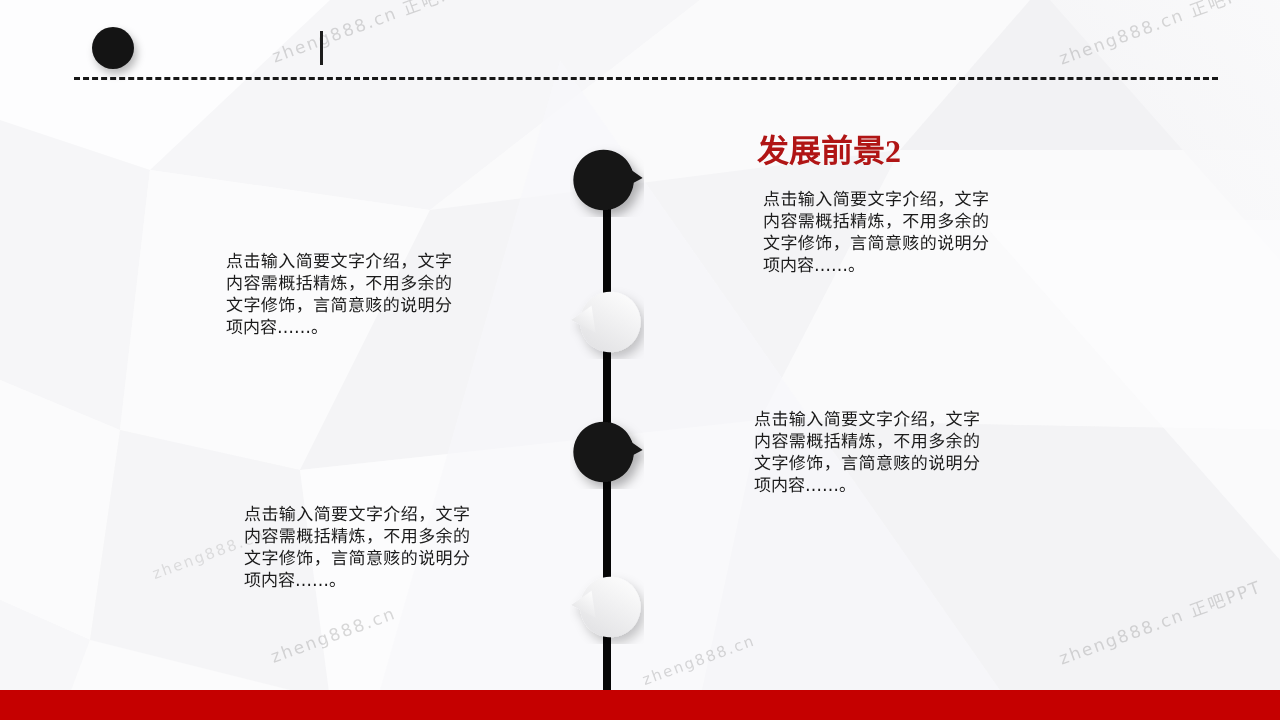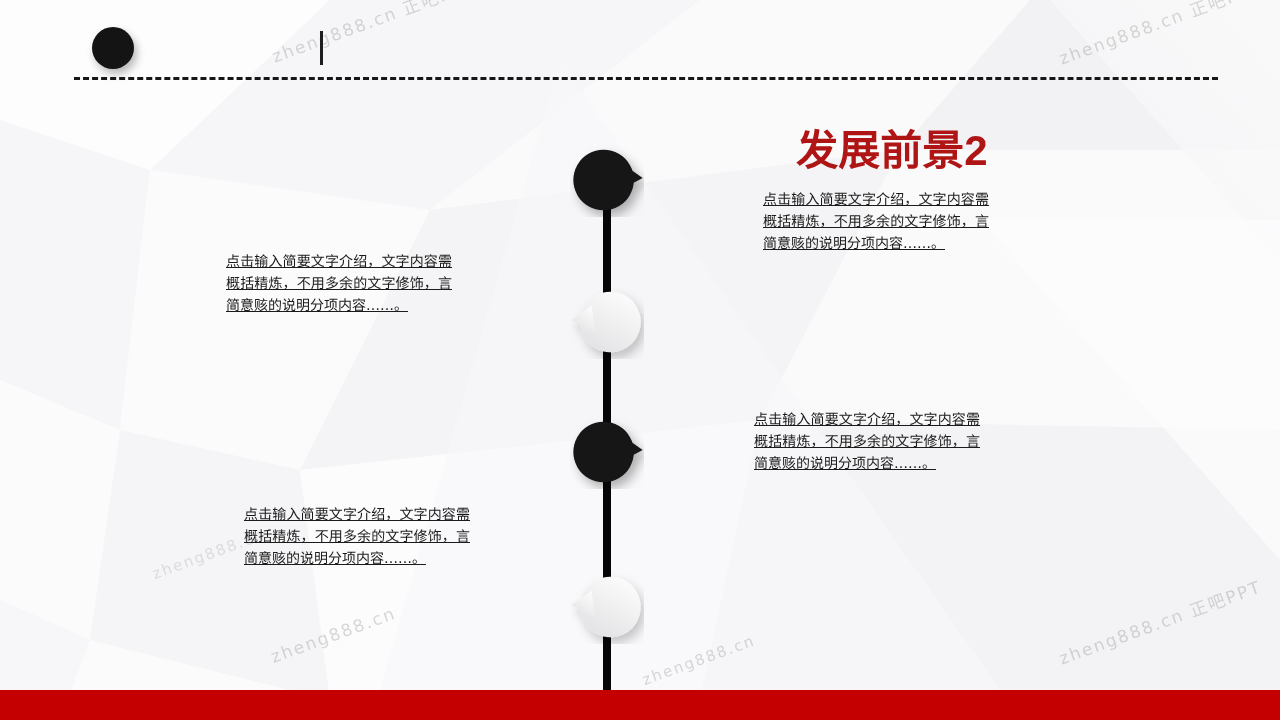--- a/index.html
+++ b/index.html
@@ -110,37 +110,35 @@
   .node-3 { left: 570px; top: 415px; }
   .node-4 { left: 570px; top: 570px; }
 
   
   .block {
     position: absolute;
     z-index: 5;
     width: 270px;
   }
   .block-title {
-    font-family: Liberation Sans, sans-serif;
-    font-size: 42px;
+    font-family: Liberation Serif, serif;
+    font-size: 32px;
     font-weight: 700;
     color: #b01515;
     line-height: 46px;
     white-space: nowrap;
     margin: 0 0 14px 0;
-    text-align: center;
   }
   .block-body {
     font-family: "DejaVu Sans", "Liberation Sans", sans-serif;
-    font-size: 14px;
+    font-size: 17px;
     color: #1b1b1b;
     line-height: 22px;
     margin: 0;
     text-align: justify;
-    text-decoration: underline;
   }
 
   .block-1 { left: 220px; top: 250px; }
   .block-1 .block-body { margin-left: 6px; width: 226px; }
 
   .block-2 { left: 757px; top: 128px; }
   .block-2 .block-body { margin-left: 6px; width: 226px; }
 
   .block-3 { left: 748px; top: 408px; }
   .block-3 .block-body { margin-left: 6px; width: 226px; }

